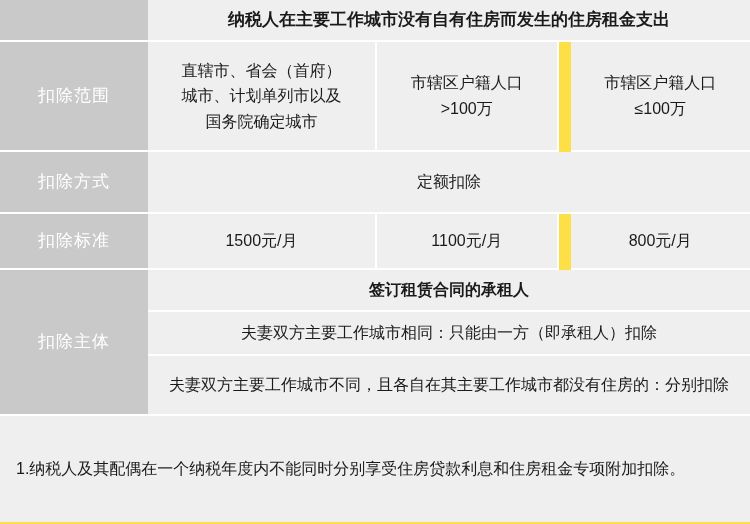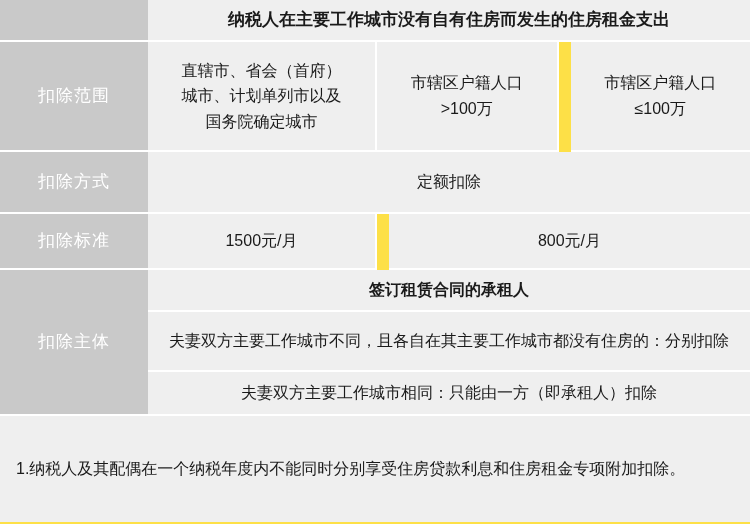--- a/index.html
+++ b/index.html
@@ -176,33 +176,34 @@
     <div class="content-cell">定额扣除</div>
   </div>
 
   <div class="row row-standard">
     <div class="label-cell">
       <span>扣除</span>
       <span>标准</span>
     </div>
     <div class="subcols">
       <div class="subcell col-a">1500元/月</div>
+      <div class="subcell col-b">1100元/月</div>
       <div class="subcell col-c">800元/月</div>
     </div>
   </div>
 
   <div class="row row-subject">
     <div class="label-cell">
       <span>扣除</span>
       <span>主体</span>
     </div>
     <div class="subject-stack">
       <div class="subject-line l1">签订租赁合同的承租人</div>
+      <div class="subject-line l2">夫妻双方主要工作城市相同：只能由一方（即承租人）扣除</div>
       <div class="subject-line l3">夫妻双方主要工作城市不同，且各自在其主要工作城市都没有住房的：分别扣除</div>
-      <div class="subject-line l2">夫妻双方主要工作城市相同：只能由一方（即承租人）扣除</div>
     </div>
   </div>
 
   <div class="row row-notes">
     <div class="notes-cell">
       <p>1.纳税人及其配偶在一个纳税年度内不能同时分别享受住房贷款利息和住房租金专项附加扣除。</p>
     </div>
   </div>
 
 </div>

